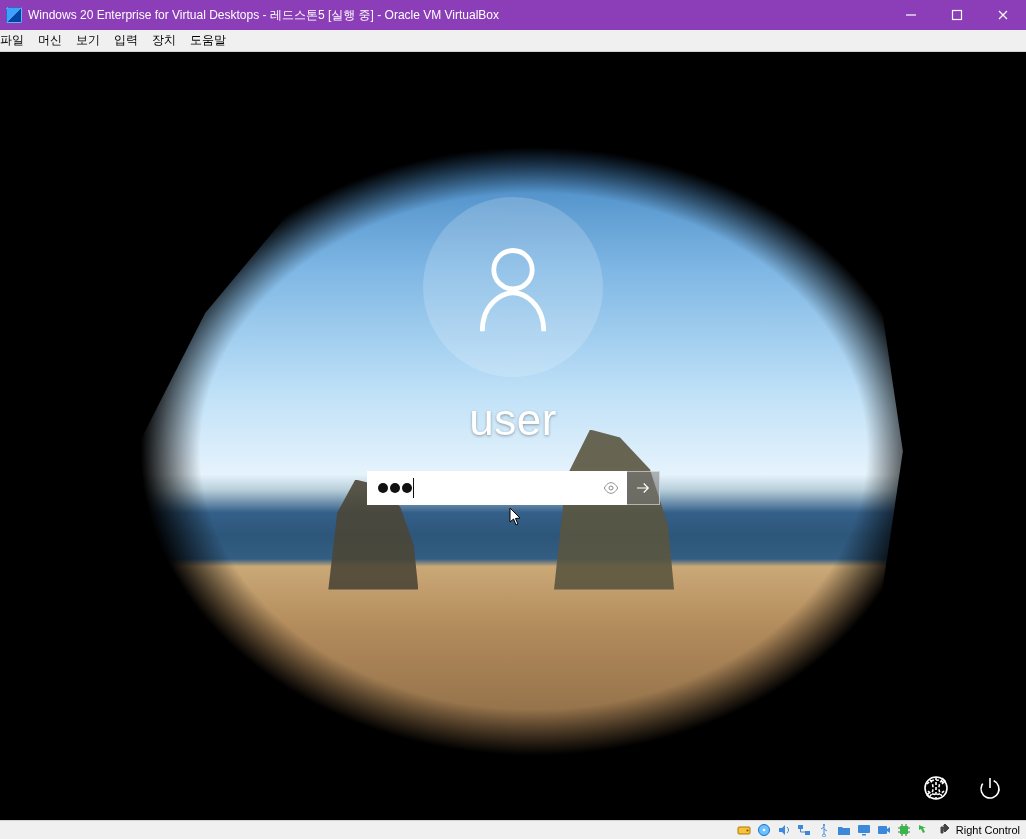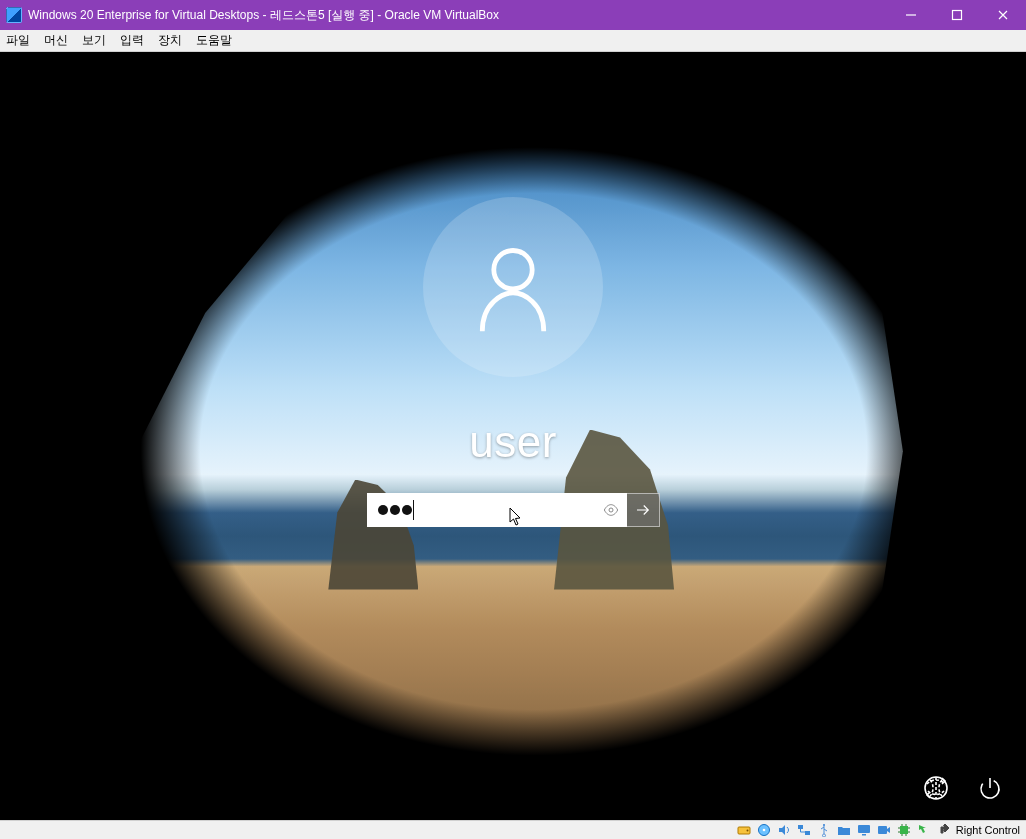--- a/index.html
+++ b/index.html
@@ -20,21 +20,21 @@
 .vb-titlebar .spacer { flex: 1 1 auto; }
 .vb-ctrl {
   width: 46px; height: 30px; display: flex; align-items: center; justify-content: center;
   color: #fff; cursor: pointer;
 }
 .vb-ctrl svg { width: 12px; height: 12px; stroke: #fff; stroke-width: 1.2; fill: none; }
 
 .vb-menubar {
   height: 22px; background: #f0f0f0; border-bottom: 1px solid #d0d0d0;
   display: flex; align-items: center; font-size: 12px; color: #000;
-  padding-left: 6px; gap: 14px;
+  gap: 14px;
 }
 .vb-menubar .mi { cursor: default; }
 
 
 .guest {
   position: relative; width: 1026px; height: 768px; overflow: hidden; background: #000;
 }
 .cave-wall {
   position: absolute; inset: 0;
   background:
@@ -68,21 +68,21 @@
   position: absolute; inset: 0; display: flex; flex-direction: column; align-items: center;
   padding-top: 145px;
 }
 .avatar {
   width: 180px; height: 180px; border-radius: 50%;
   background: rgba(255,255,255,0.18);
   display: flex; align-items: center; justify-content: center;
 }
 .avatar svg { width: 96px; height: 96px; stroke: #fff; stroke-width: 5; fill: none; }
 .username {
-  margin-top: 40px; color: #fff; font-size: 44px; font-weight: 300; letter-spacing: .5px;
+  margin-top: 18px; color: #fff; font-size: 44px; font-weight: 300; letter-spacing: .5px;
   text-shadow: 0 1px 3px rgba(0,0,0,.35);
 }
 .pw-row {
   margin-top: 26px; display: flex; align-items: stretch; height: 34px;
 }
 .pw-box {
   position: relative; width: 260px; background: #fff; border: 1px solid rgba(255,255,255,.4);
   display: flex; align-items: center; padding: 0 30px 0 10px;
 }
 .pw-dots { display:flex; gap:2px; align-items:center;}

